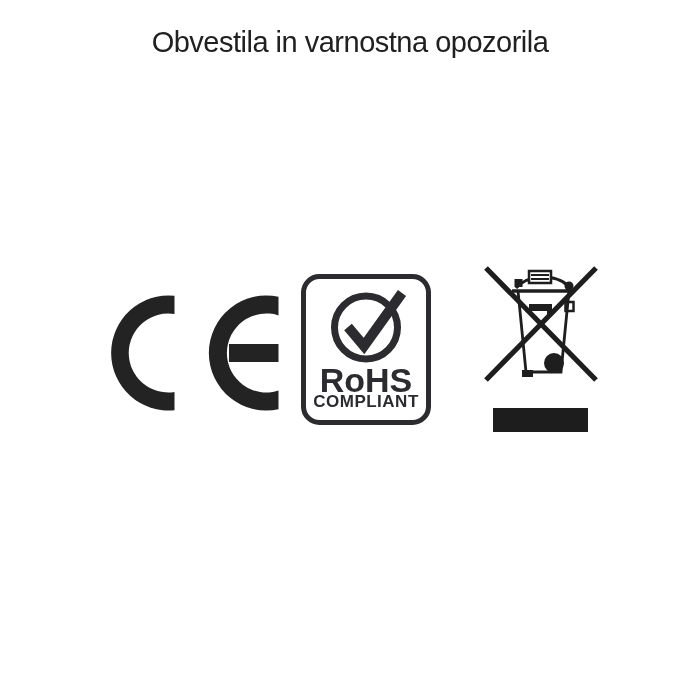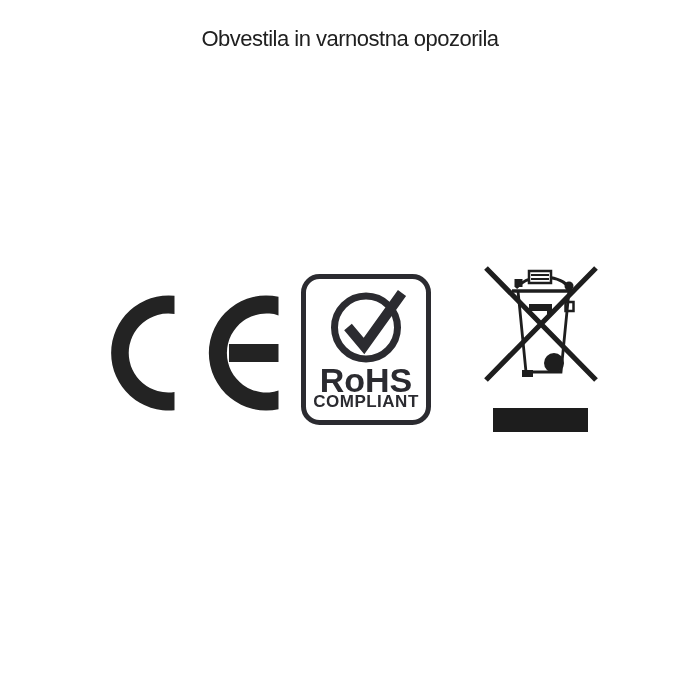--- a/index.html
+++ b/index.html
@@ -11,21 +11,21 @@
   }
   .stage {
     position: relative;
     width: 700px; height: 700px;
     background: #ffffff;
   }
   .page-title {
     position: absolute;
     top: 26px; left: 0; right: 0;
     text-align: center;
-    font-size: 22px;
+    font-size: 29px;
     letter-spacing: -0.5px;
     font-weight: 400;
     color: #202020;
   }
   .symbols-row { position: absolute; left: 16px; top: 0; width: 700px; height: 700px; padding-left: 24px; }
   .ce-mark   { position: absolute; left: 95px;  top: 295px; }
   .rohs-mark { position: absolute; left: 285px; top: 274px; }
   .weee-mark { position: absolute; left: 465px; top: 262px; }
   .rohs-main-label {
     font-family: "Liberation Sans", sans-serif;

